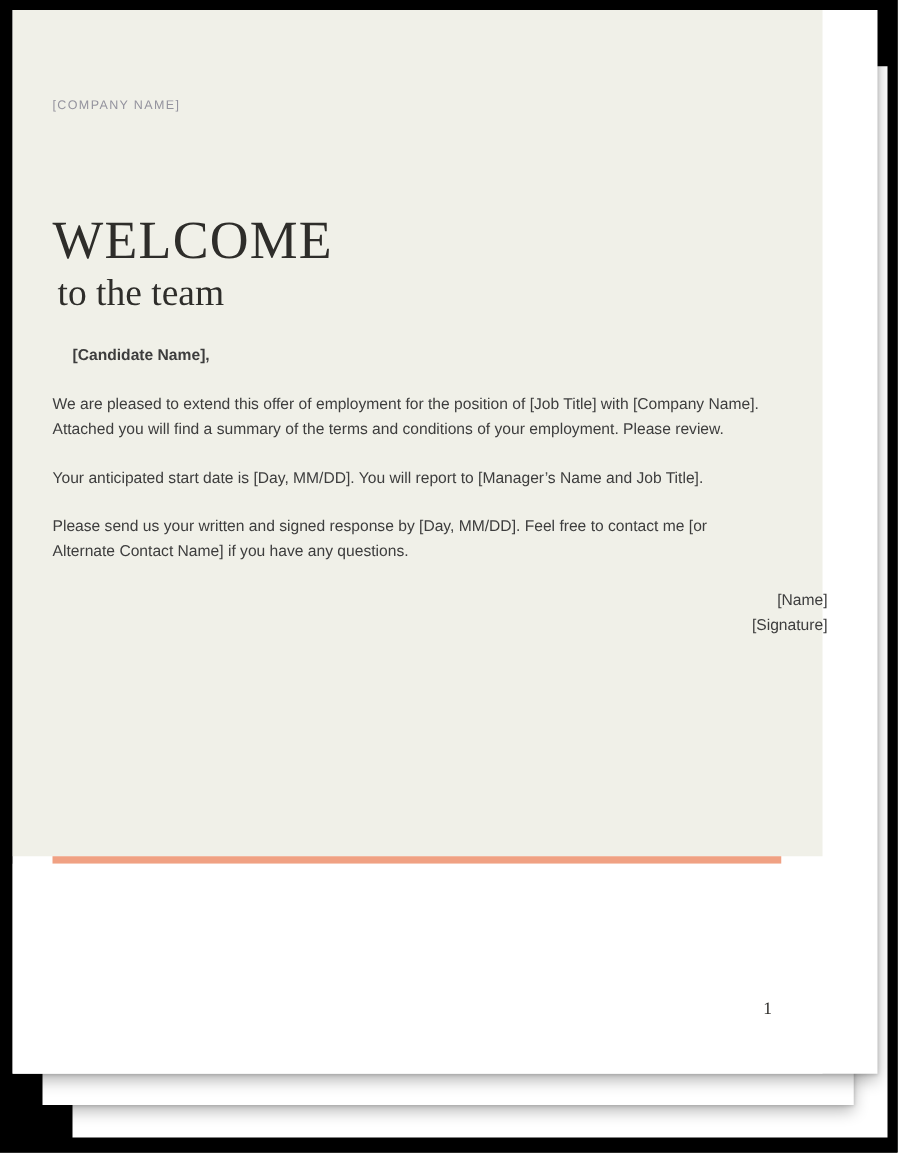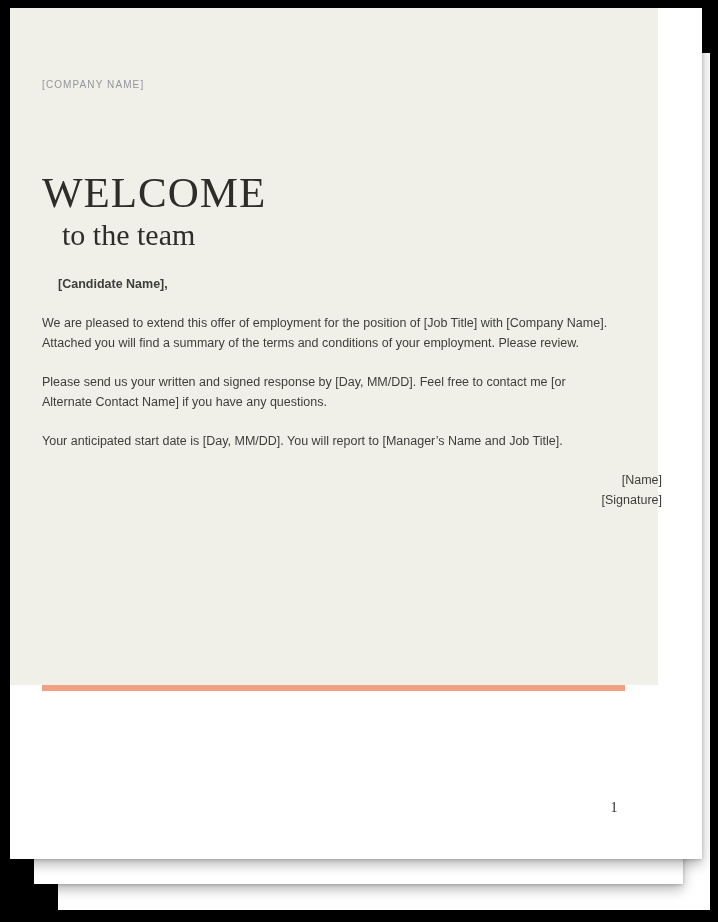--- a/index.html
+++ b/index.html
@@ -61,21 +61,21 @@
   .headline-main {
     font-size: 43px;
     font-weight: 400;
     letter-spacing: 1px;
     line-height: 50px;
   }
   .headline-sub {
     font-size: 30px;
     font-weight: 400;
     line-height: 34px;
-    margin-left: 20px;
+    margin-left: 4px;
   }
 
   .letter-body {
     position: absolute;
     left: 32px; top: 266px;
     width: 620px;
     font-size: 12.5px;
     line-height: 20px;
     color: #3d3d3d;
   }
@@ -132,23 +132,23 @@
 
       <div class="headline">
         <div class="headline-main">WELCOME</div>
         <div class="headline-sub">to the team</div>
       </div>
 
       <div class="letter-body">
         <p class="salutation">[Candidate Name],</p>
         <p>We are pleased to extend this offer of employment for the position of [Job Title] with [Company Name].
 Attached you will find a summary of the terms and conditions of your employment. Please review.</p>
+        <p>Your anticipated start date is [Day, MM/DD]. You will report to [Manager’s Name and Job Title].</p>
         <p>Please send us your written and signed response by [Day, MM/DD]. Feel free to contact me [or
 Alternate Contact Name] if you have any questions.</p>
-        <p>Your anticipated start date is [Day, MM/DD]. You will report to [Manager’s Name and Job Title].</p>
         <p class="signature-block">[Name]
 [Signature]</p>
       </div>
 
     </div>
 
     <div class="accent-rule"></div>
 
     <div class="white-section"></div>
 

